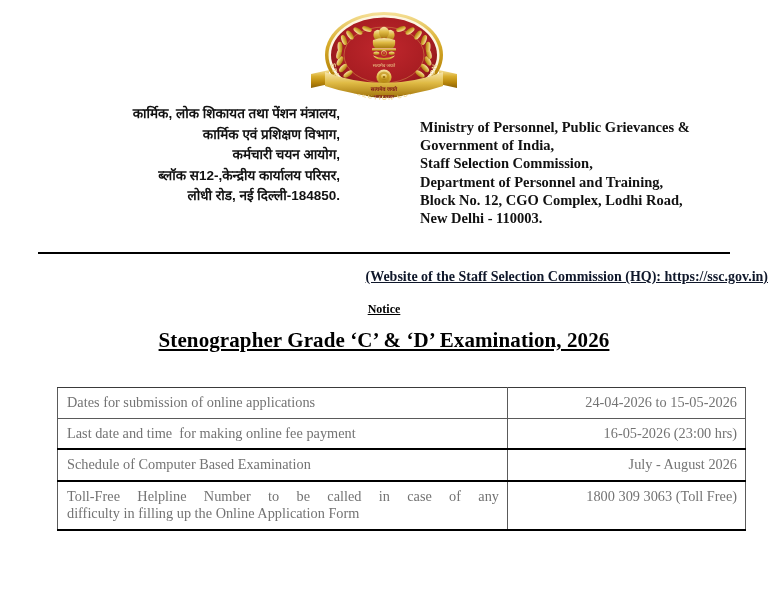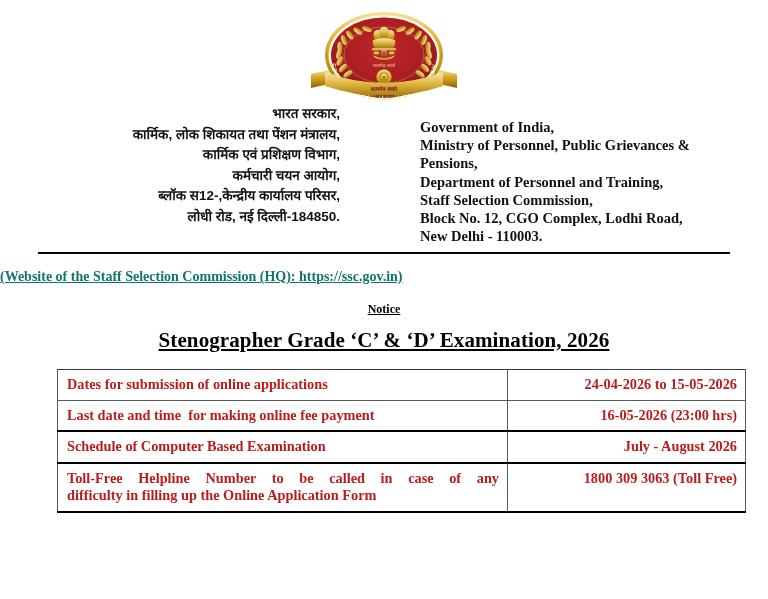--- a/index.html
+++ b/index.html
@@ -73,24 +73,24 @@
     height: 0;
     border-top: 2px solid #000;
   }
 
   
   .website {
     position: absolute;
     left: 0;
     top: 269px;
     width: 768px;
-    text-align: left;
+    text-align: right;
     font-size: 14px;
     font-weight: bold;
-    color: #0f766e;
+    color: #0f172a;
   }
   .website span { text-decoration: underline; }
 
   
   .notice {
     position: absolute;
     left: 0;
     top: 302px;
     width: 768px;
     text-align: center;
@@ -108,27 +108,26 @@
     font-size: 21px;
     font-weight: bold;
     letter-spacing: 0.1px;
   }
   .exam-title span { text-decoration: underline; }
 
   
   .schedule {
     position: absolute;
     left: 57px;
-    top: 369px;
+    top: 387px;
     width: 652px;
     border-collapse: collapse;
     table-layout: fixed;
     font-size: 14.3px;
-    color: #b91c1c;
-    font-weight: bold;
+    color: #737373;
   }
   .schedule td {
     border: 1px solid #5a5a5a;
     padding: 6px 8px 6px 9px;
     vertical-align: top;
     line-height: 17.5px;
   }
   .schedule td.c-label {
     width: 432px;
   }
@@ -243,33 +242,31 @@
         <path d="M 22 64 Q 81 86 140 64 L 140 78 Q 81 98 22 78 Z" fill="url(#goldr)"></path>
         <text x="81" y="83" text-anchor="middle" font-family="'Liberation Sans', sans-serif" font-size="5.4" font-weight="bold" fill="#7d1418">सत्यमेव जयते</text>
         <text x="81" y="89.5" text-anchor="middle" font-family="'Liberation Sans', sans-serif" font-size="4.2" font-weight="bold" fill="#7d1418">भारत सरकार</text>
       </g>
     </svg>
   </div>
 </div>
 
 <div class="addr-row">
   <div class="addr-hi">
-    <div>भारत सरकार,</div>
     <div>कार्मिक, लोक शिकायत तथा पेंशन मंत्रालय,</div>
     <div>कार्मिक एवं प्रशिक्षण विभाग,</div>
     <div>कर्मचारी चयन आयोग,</div>
     <div>ब्लॉक स12-,केन्द्रीय कार्यालय परिसर,</div>
     <div>लोधी रोड, नई दिल्ली-184850.</div>
   </div>
   <div class="addr-en">
+    <div>Ministry of Personnel, Public Grievances &amp;</div>
     <div>Government of India,</div>
-    <div>Ministry of Personnel, Public Grievances &amp;</div>
-    <div>Pensions,</div>
+    <div>Staff Selection Commission,</div>
     <div>Department of Personnel and Training,</div>
-    <div>Staff Selection Commission,</div>
     <div>Block No. 12, CGO Complex, Lodhi Road,</div>
     <div>New Delhi - 110003.</div>
   </div>
 </div>
 
 <div class="divider"></div>
 
 <div class="website">
   <span>(Website of the Staff Selection Commission (HQ): https://ssc.gov.in)</span>
 </div>

